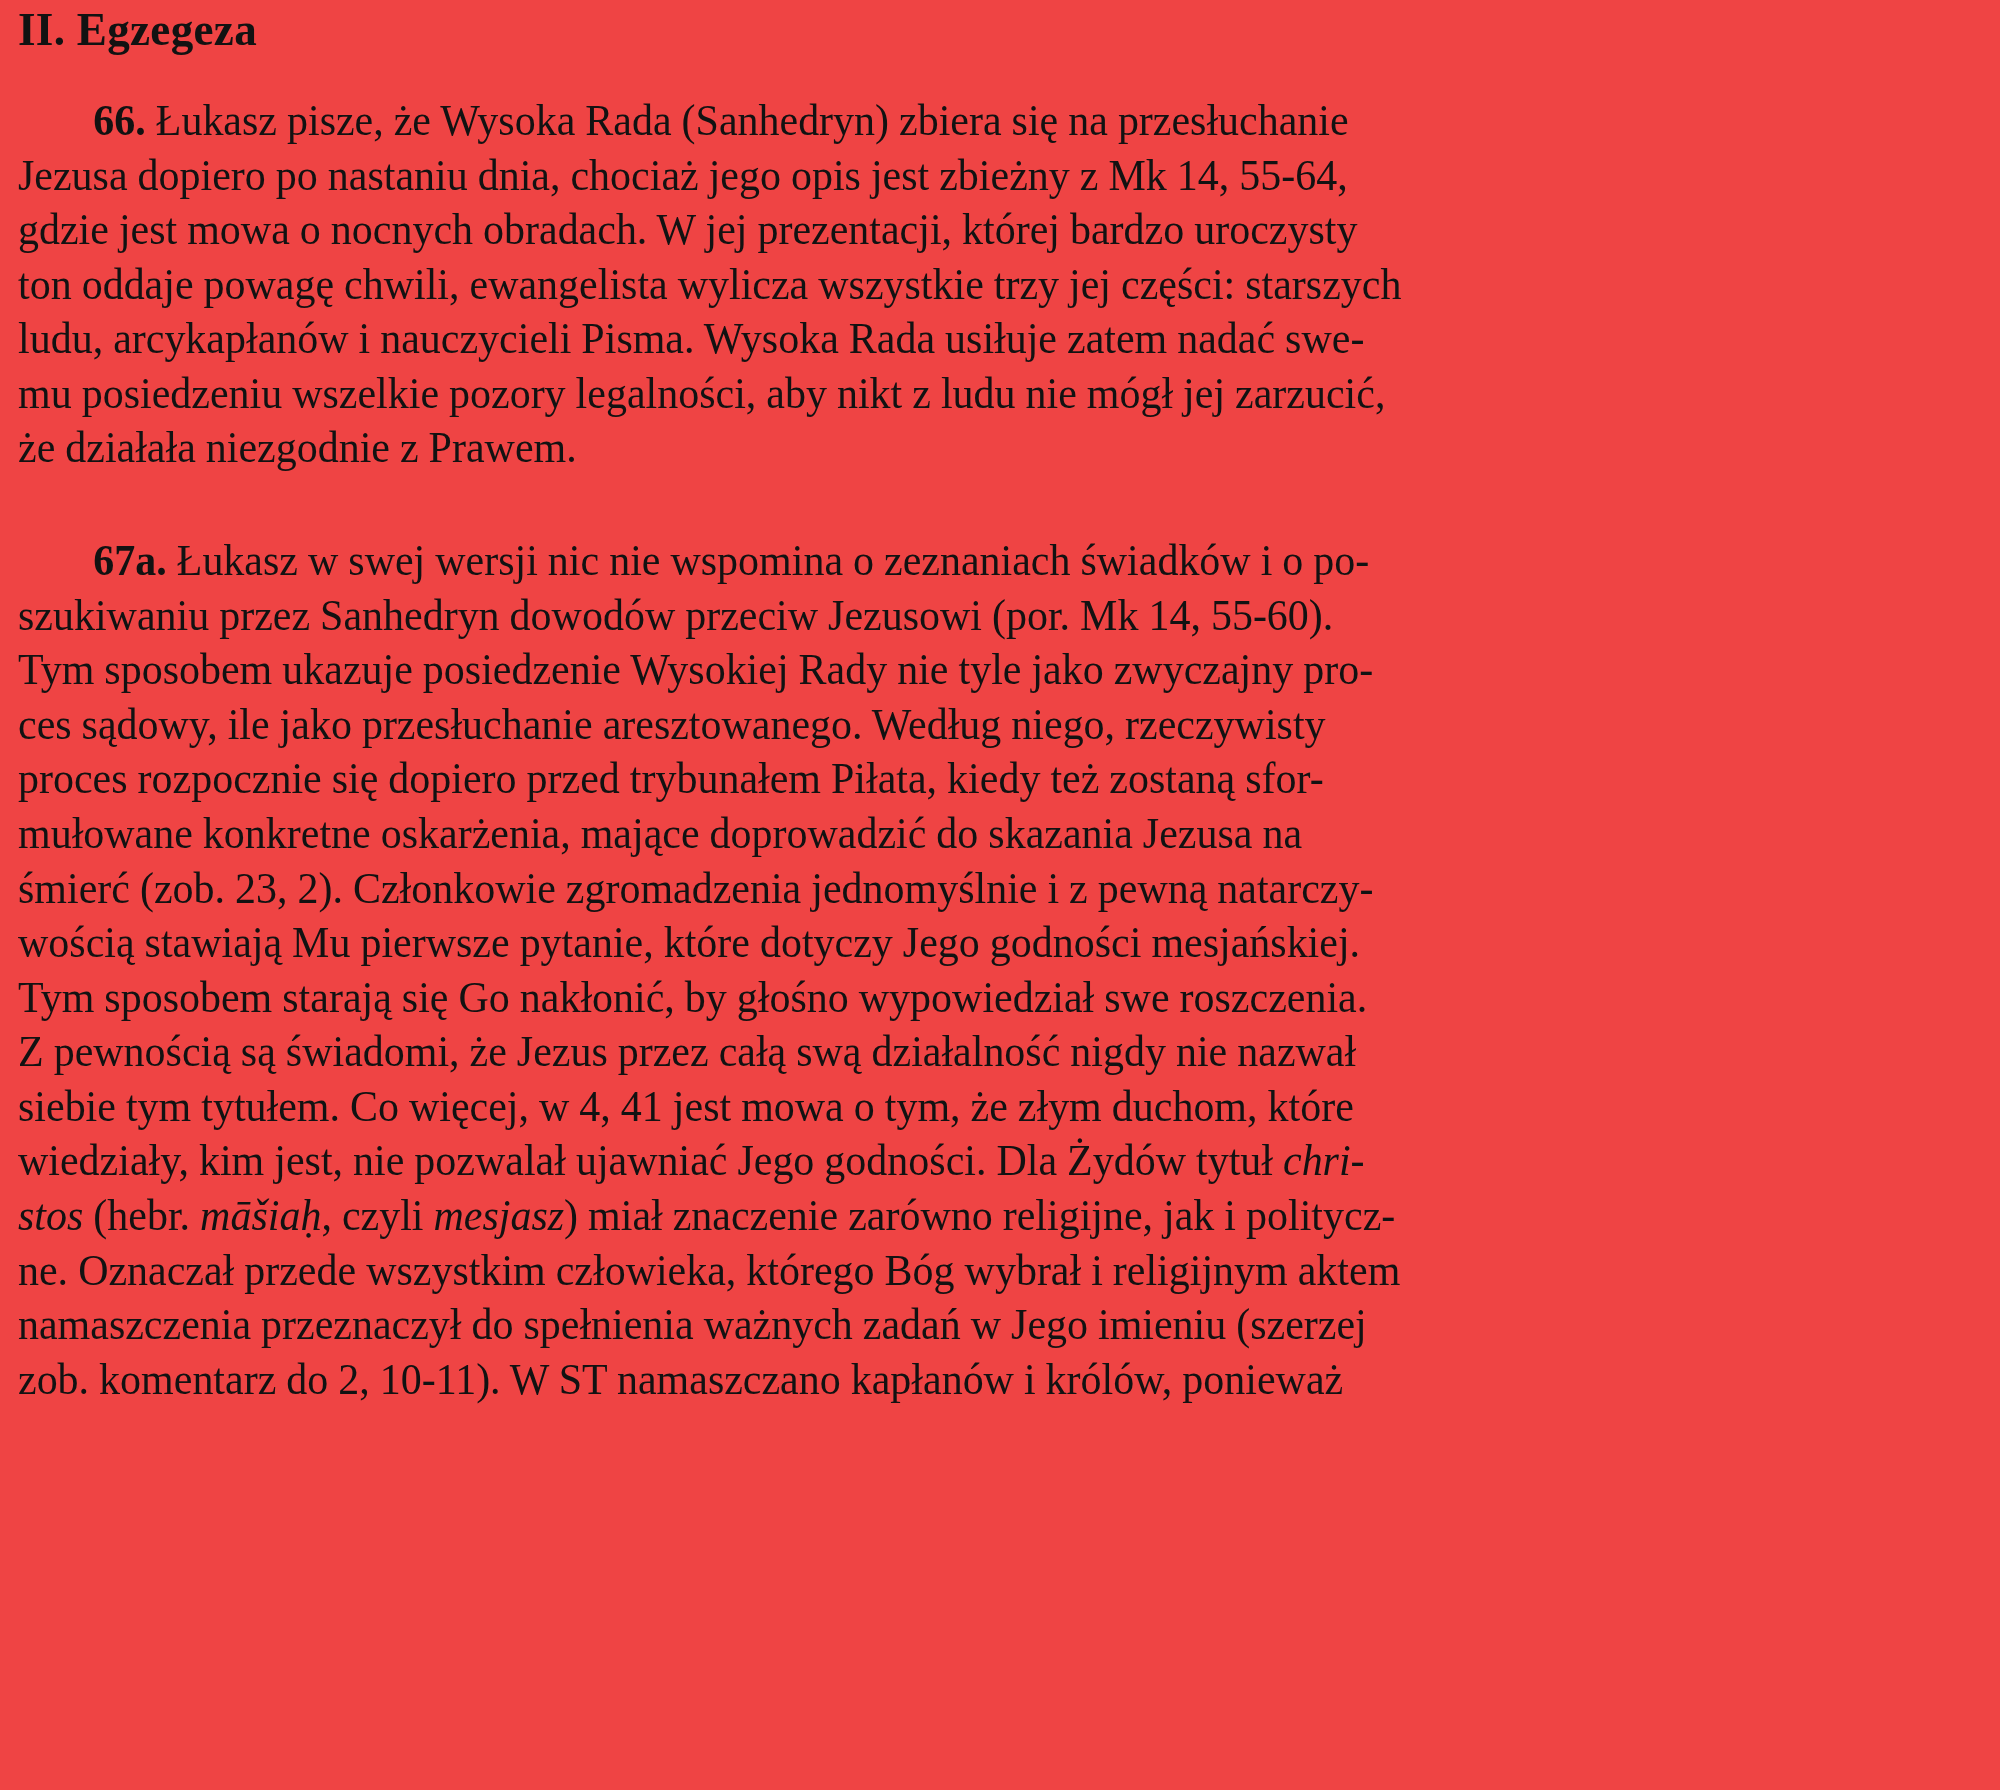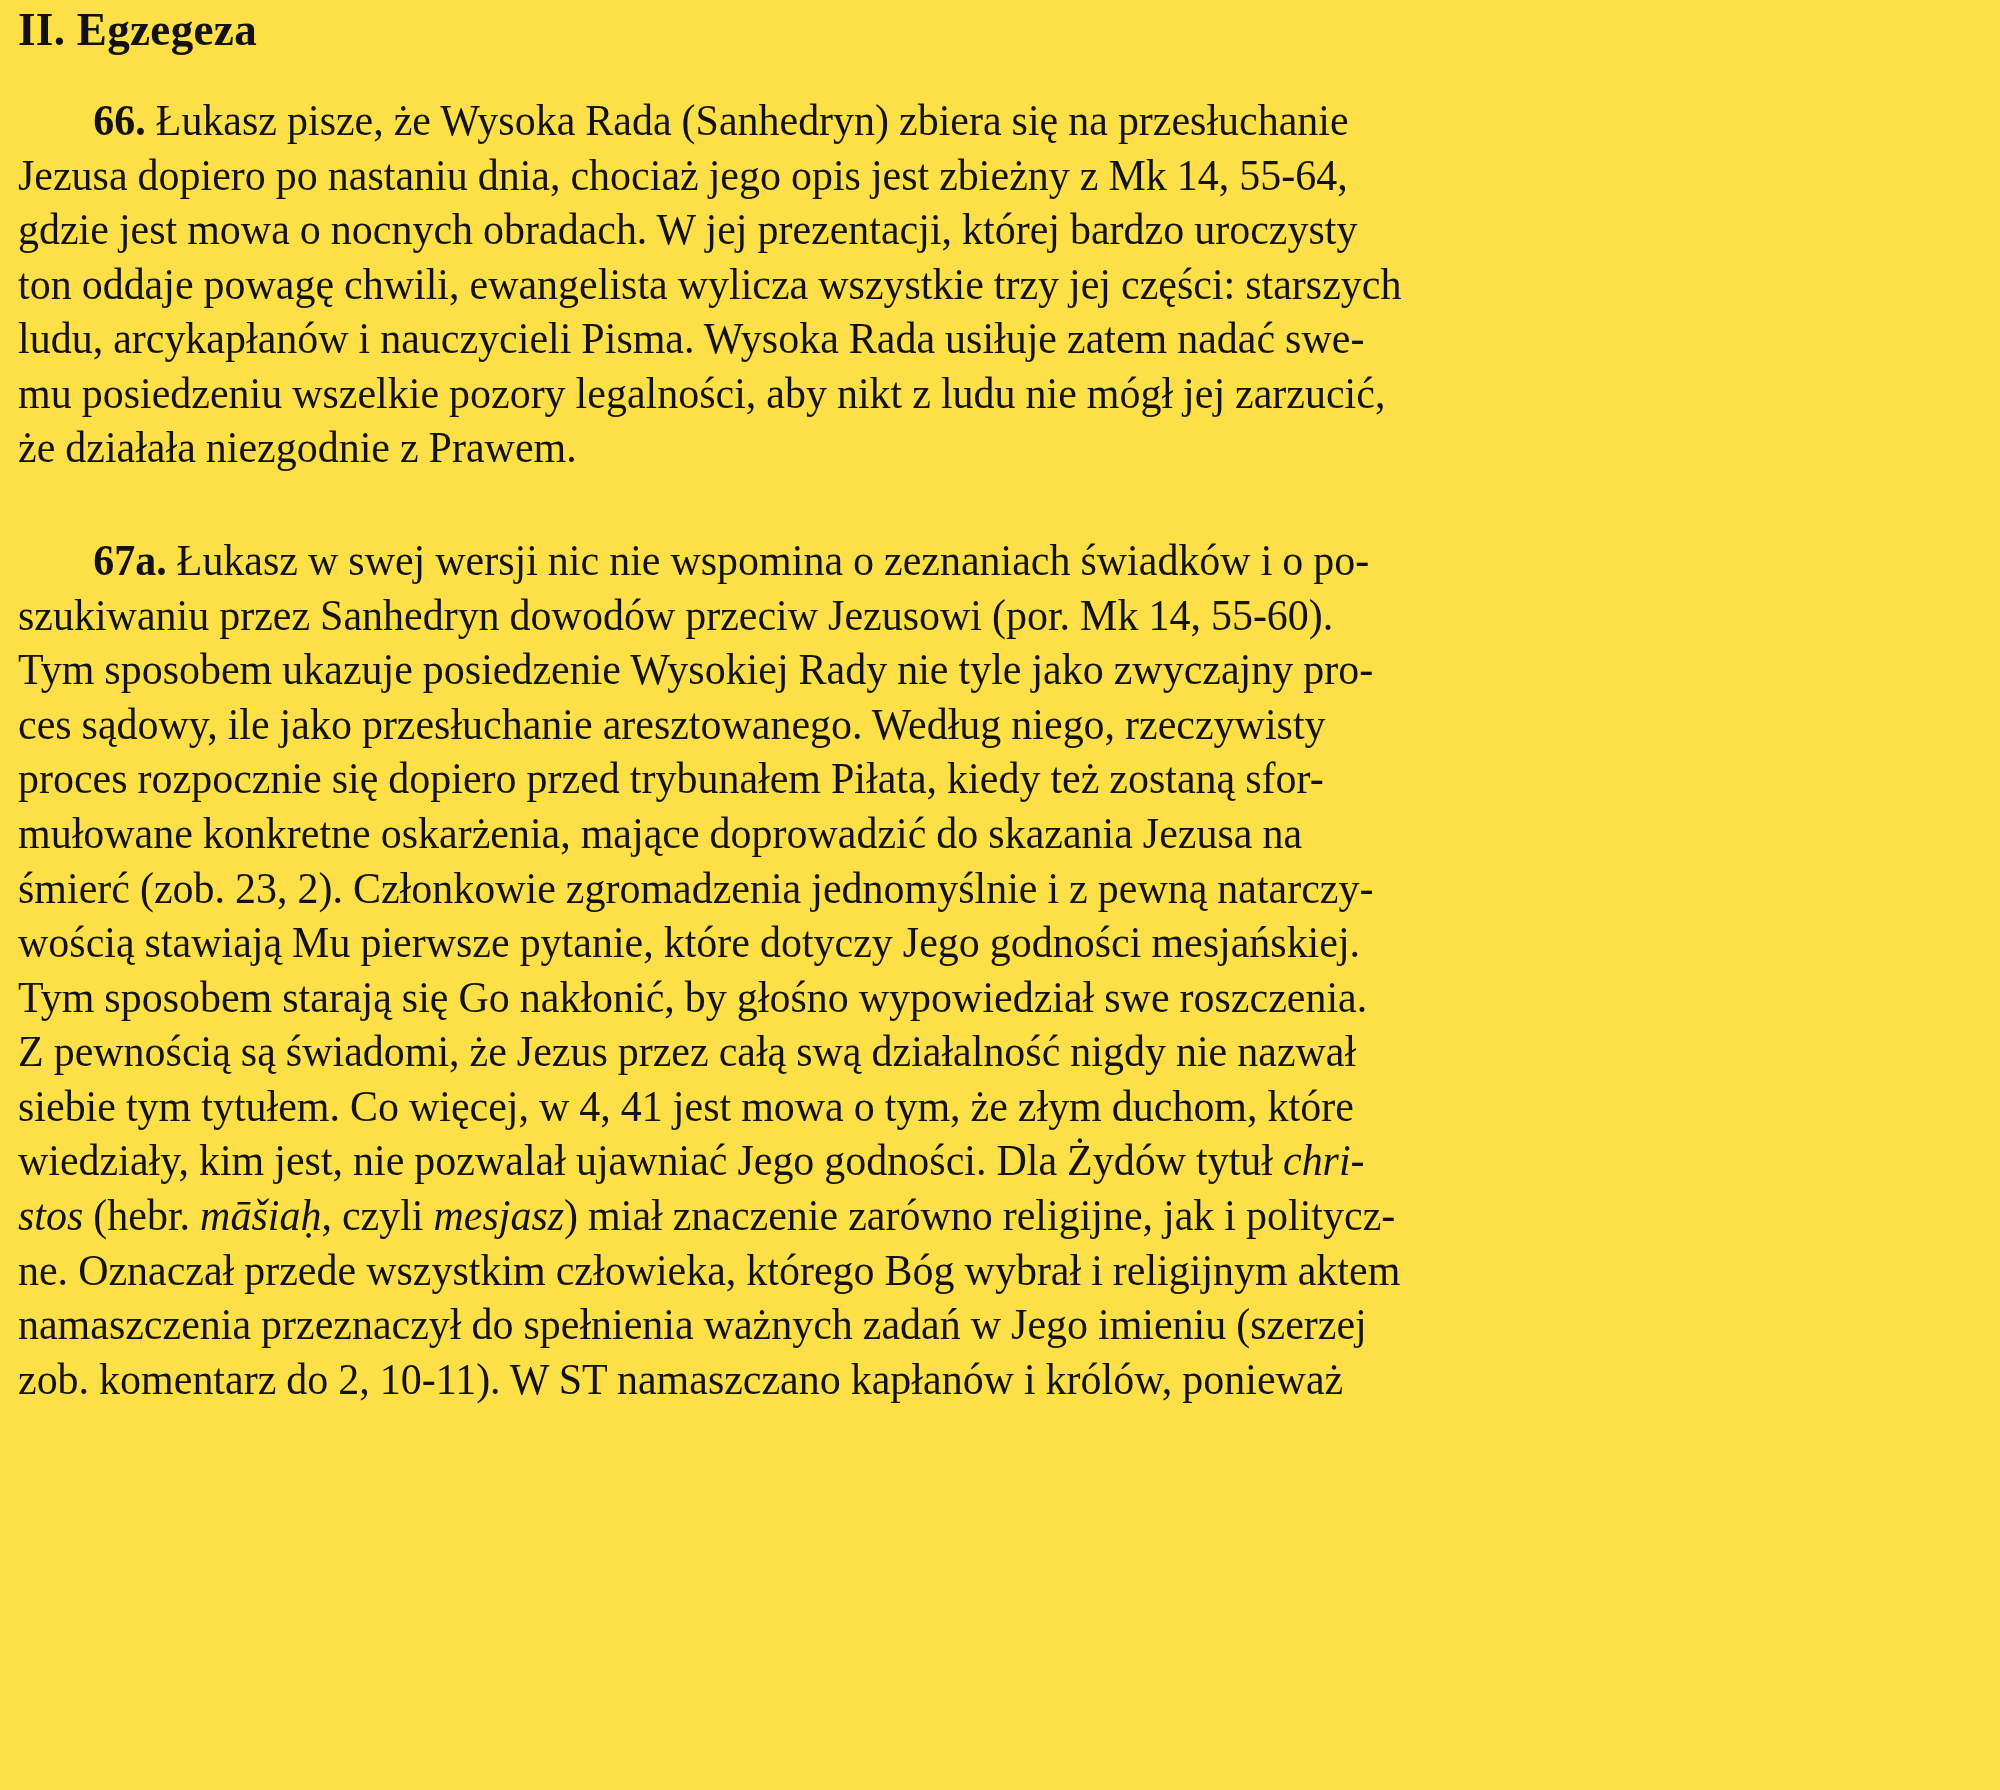--- a/index.html
+++ b/index.html
@@ -15,21 +15,21 @@
     font-family: "Liberation Serif", "DejaVu Serif", serif;
     color: #121212;
     -webkit-font-smoothing: antialiased;
   }
   .page {
     position: relative;
     width: 2000px;
     height: 1790px;
     box-sizing: border-box;
     padding: 0;
-    background: #fde047;
+    background: #ef4444;
   }
   .content {
     position: absolute;
     left: 18px;
     top: 0;
     width: 1962px;
   }
 
   
   .section-heading {

